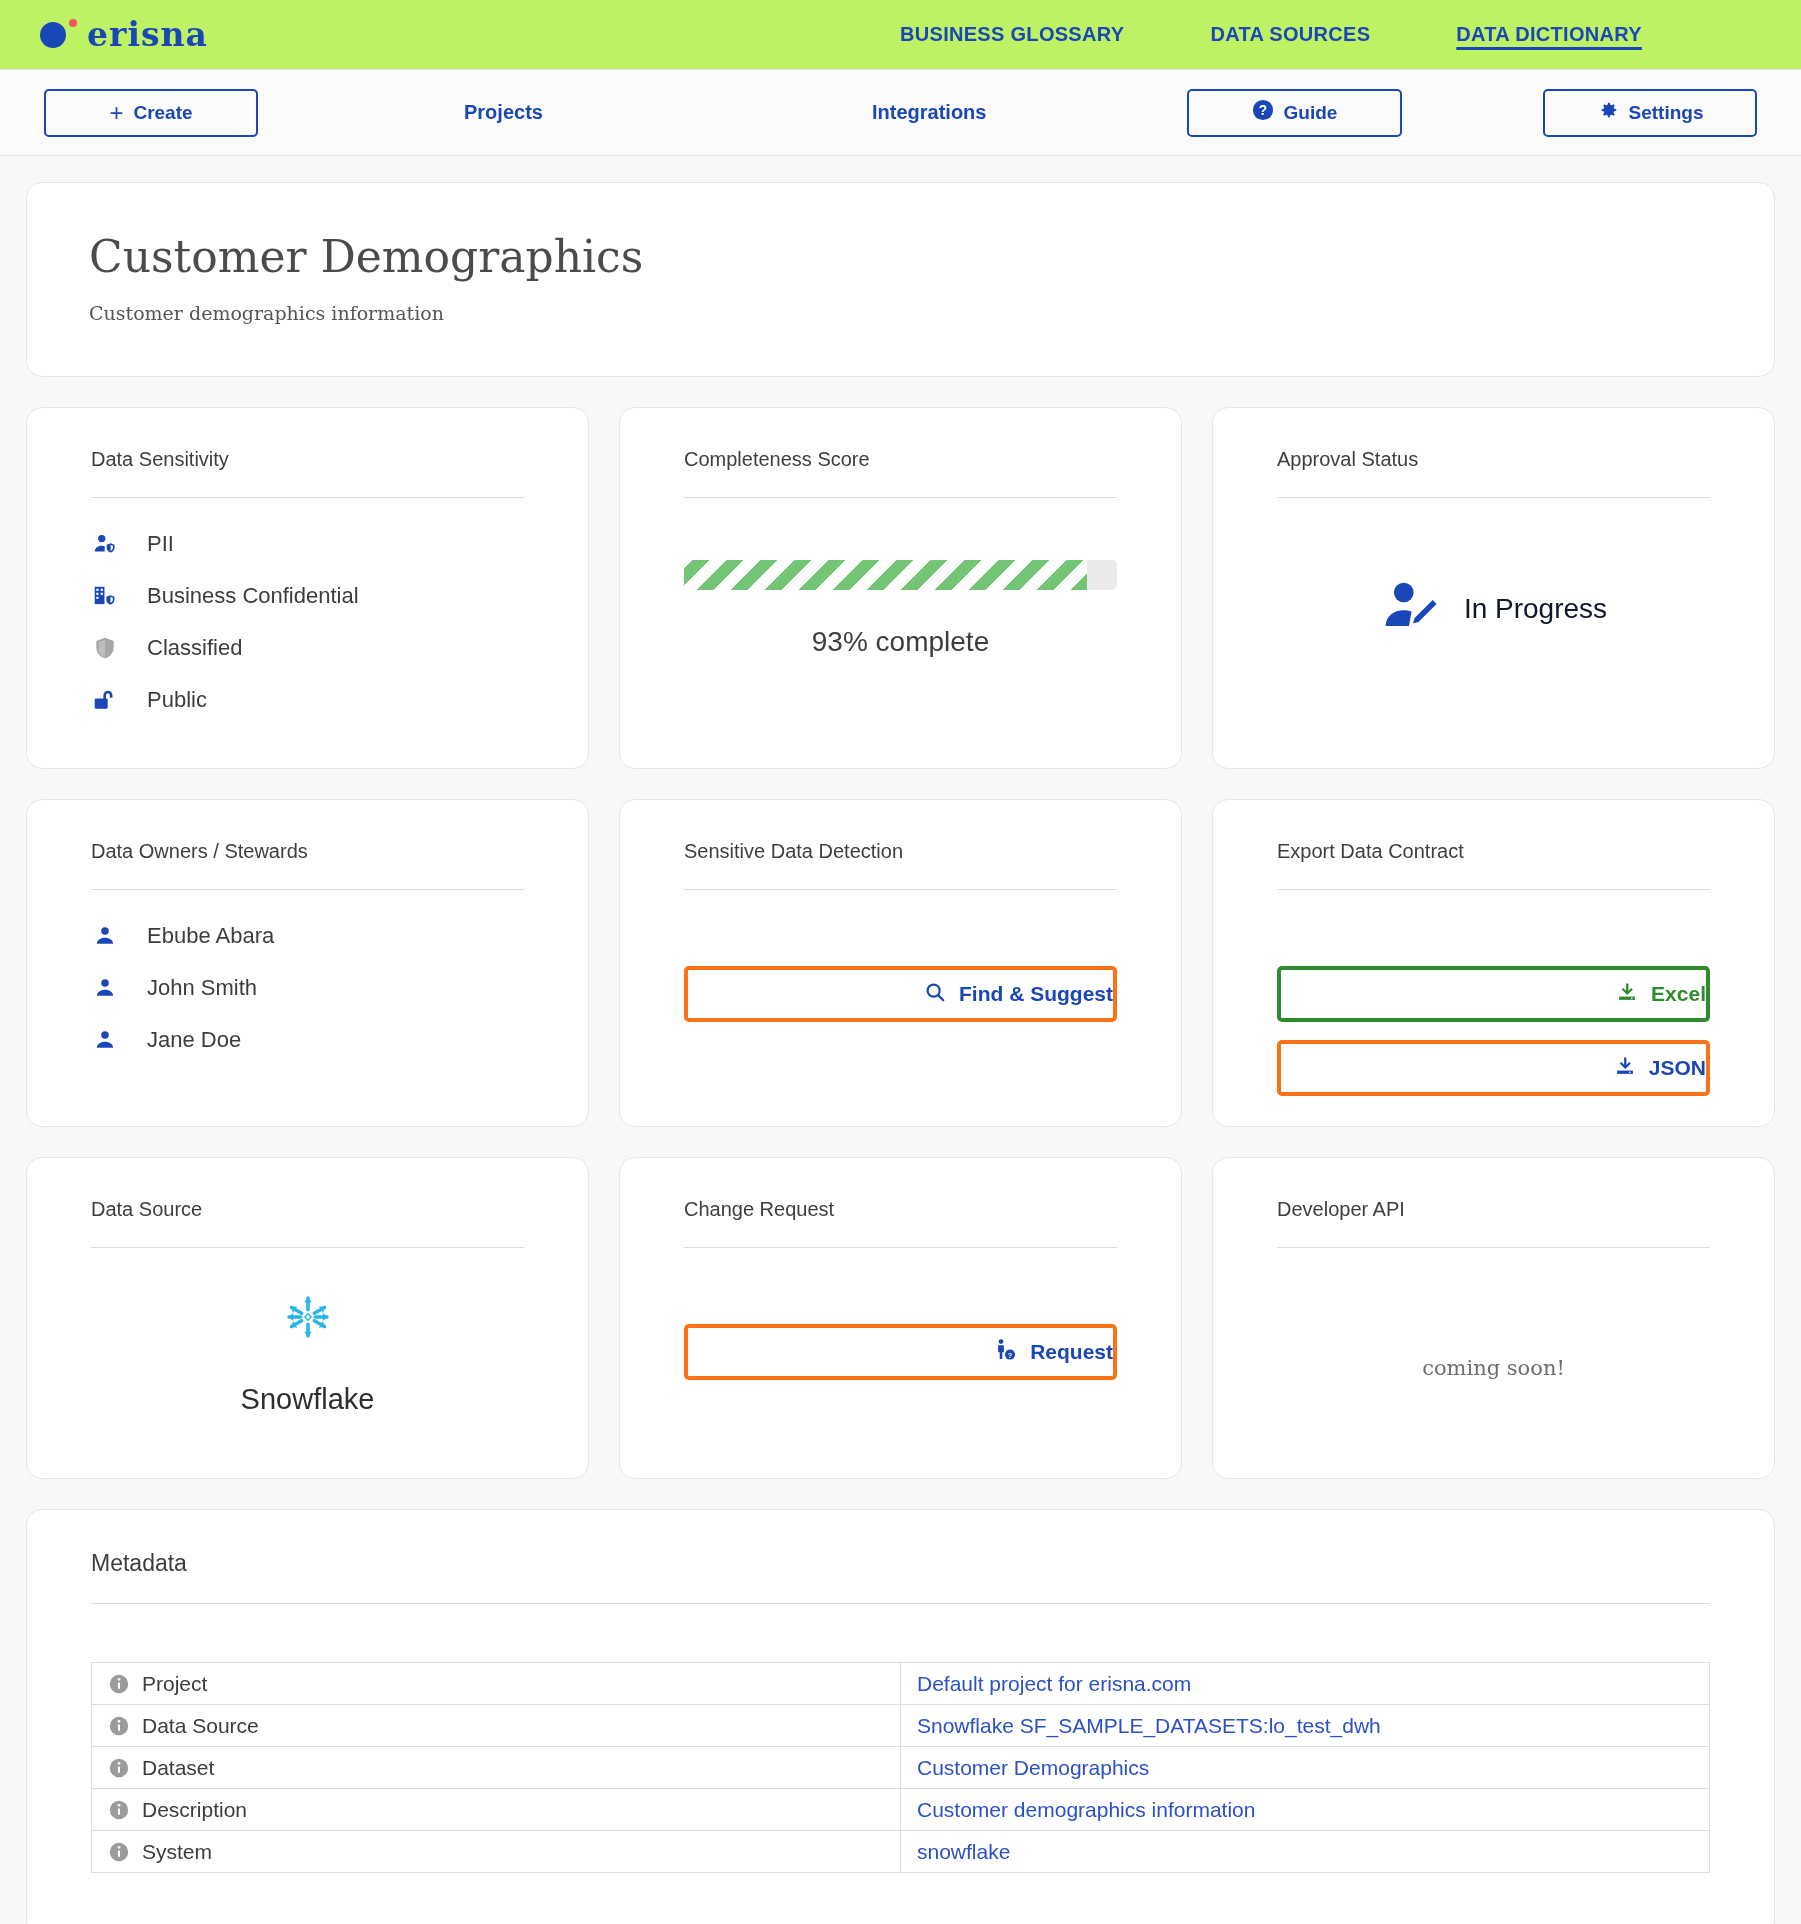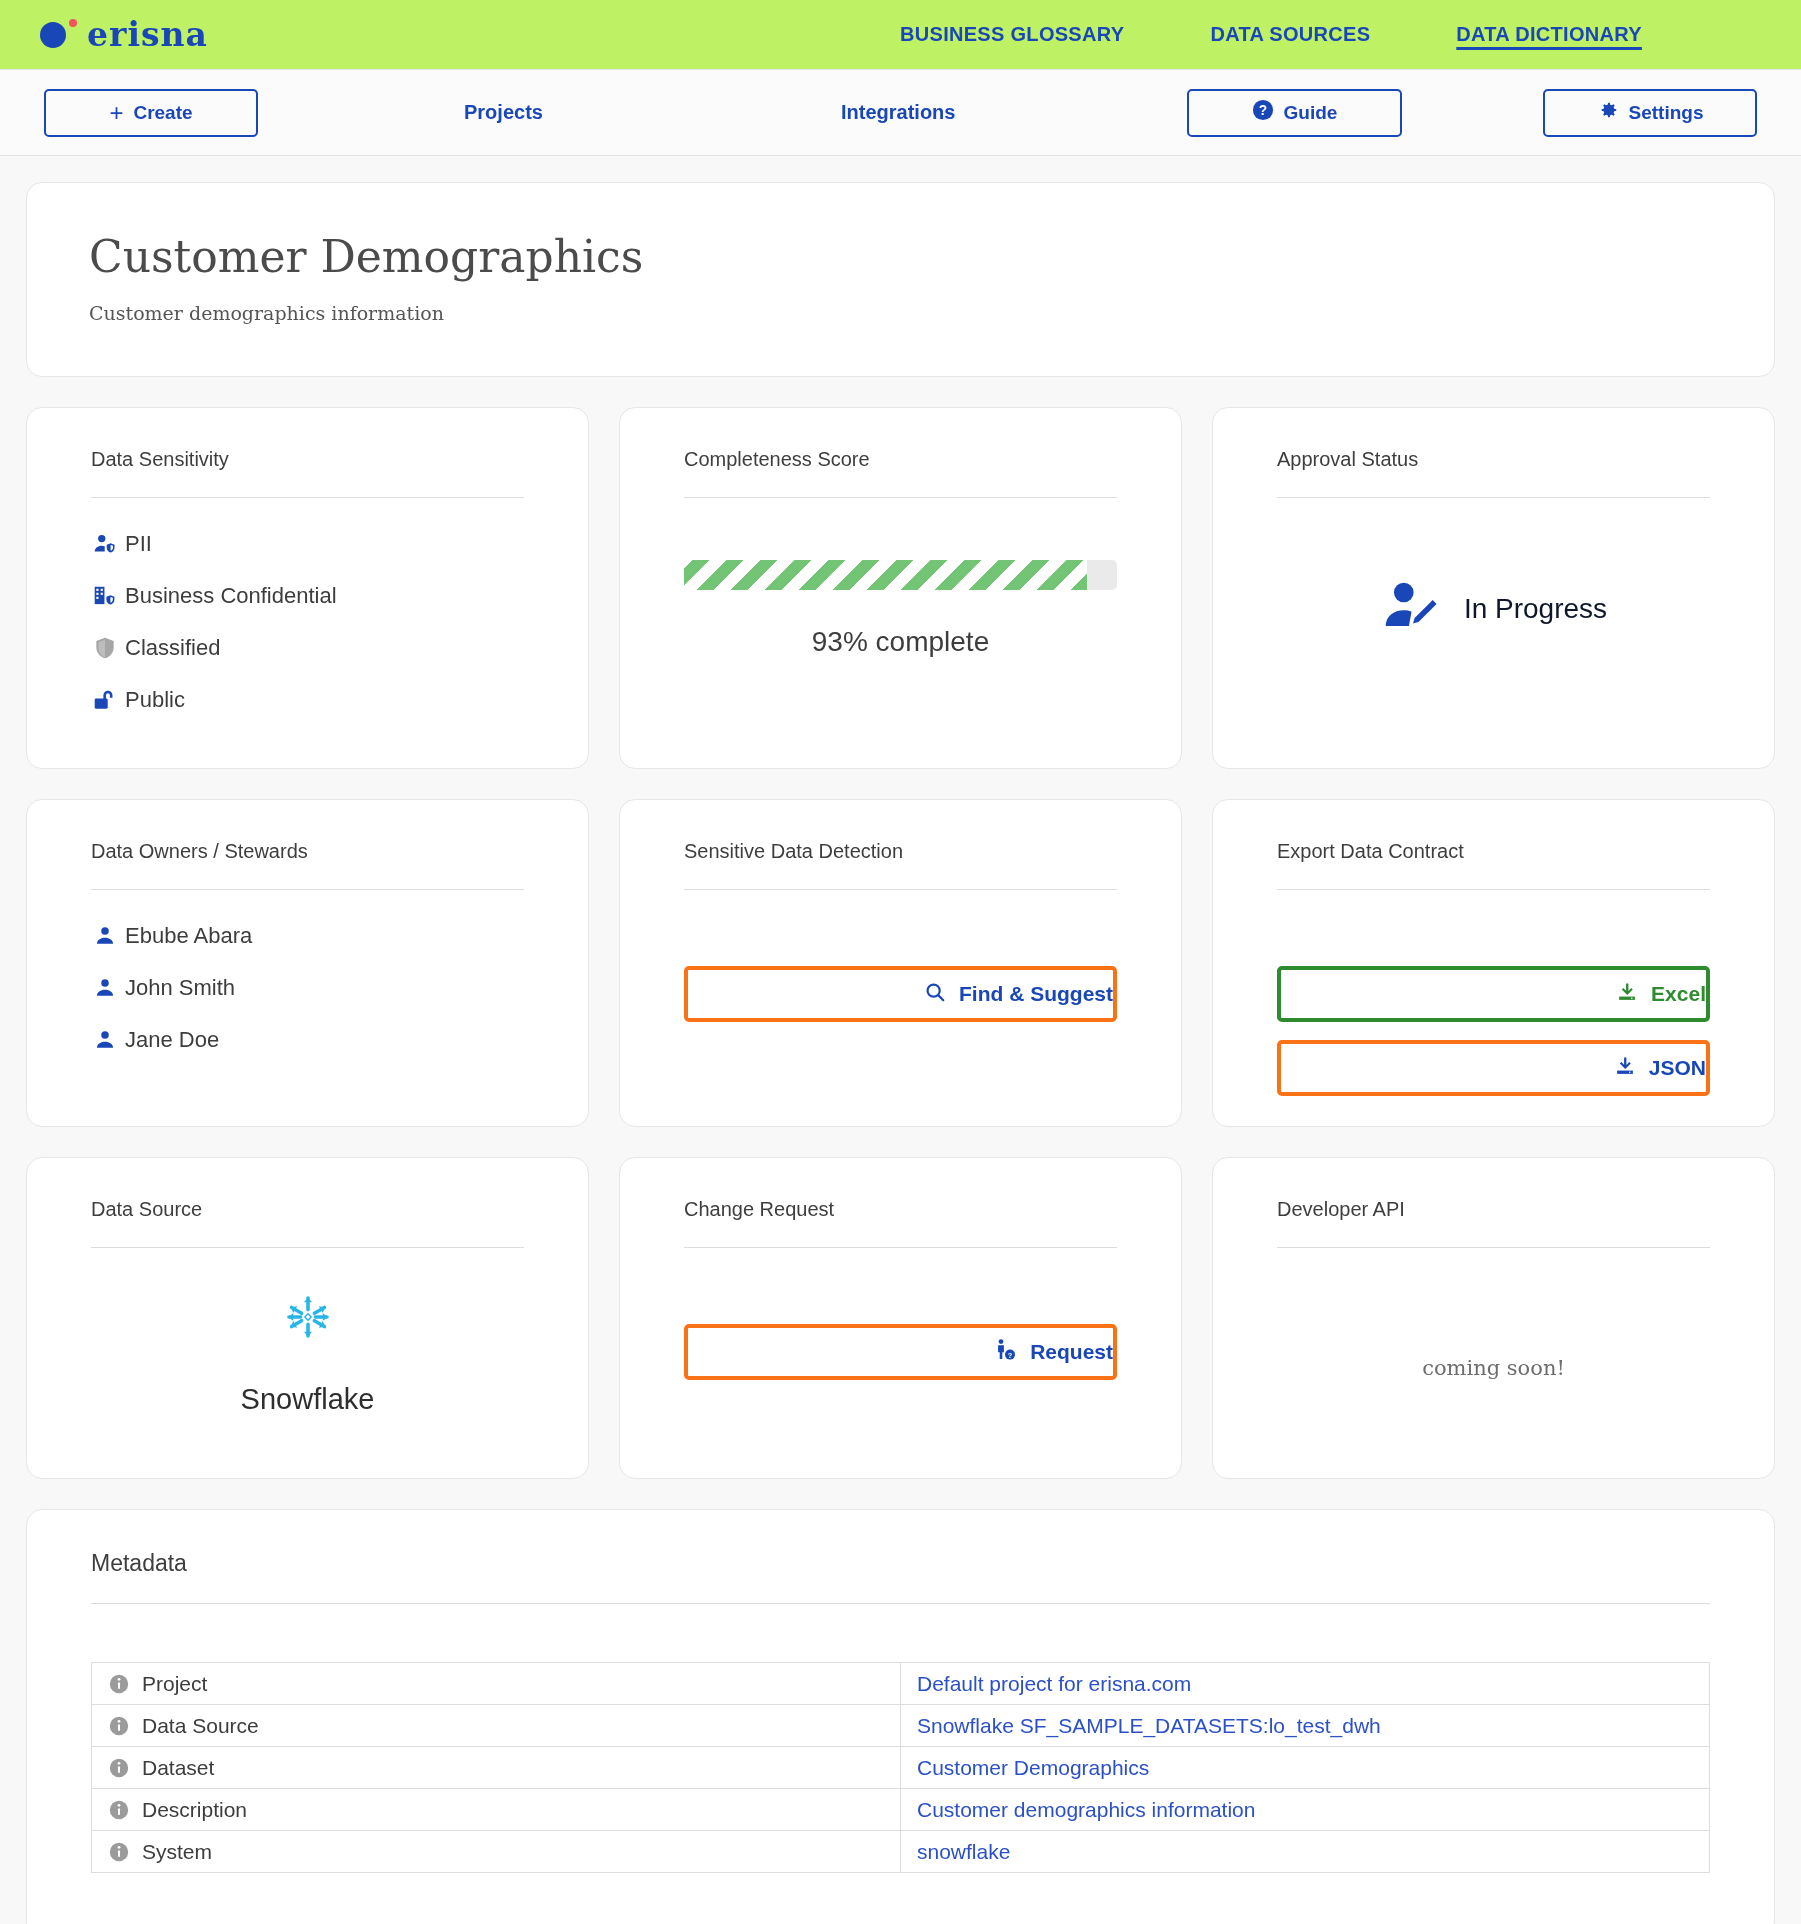--- a/index.html
+++ b/index.html
@@ -97,21 +97,21 @@
   }
   #create-btn { position: absolute; left: 44px; width: 214px; height: 48px; }
   #projects-link, #integrations-link {
     position: absolute;
     color: #1a47b8;
     font-size: 20px;
     font-weight: 700;
     text-decoration: none;
   }
   #projects-link { left: 464px; }
-  #integrations-link { left: 841px; }
+  #integrations-link { left: 872px; }
   #guide-btn { position: absolute; left: 1187px; width: 215px; height: 48px; }
   #settings-btn { position: absolute; left: 1543px; width: 214px; height: 48px; }
 
   .icon-plus { font-size: 24px; font-weight: 400; line-height: 1; }
 
   
   .content { padding: 26px 26px 0 26px; }
 
   .card {
     background: #fff;
@@ -154,21 +154,21 @@
     color: #3e3e3e;
     font-weight: 400;
     padding-bottom: 26px;
     border-bottom: 1px solid #dcdcdc;
   }
 
   .list { margin-top: 32px; }
   .list-row {
     display: flex;
     align-items: center;
-    gap: 6px;
+    gap: 28px;
     margin-bottom: 24px;
     font-size: 22px;
     color: #3d3d3d;
   }
   .list-row .ic { width: 28px; height: 28px; flex: 0 0 28px; display: flex; align-items: center; justify-content: center; }
 
   
   .prog-wrap { margin-top: 62px; }
   .prog-track {
     height: 30px;

